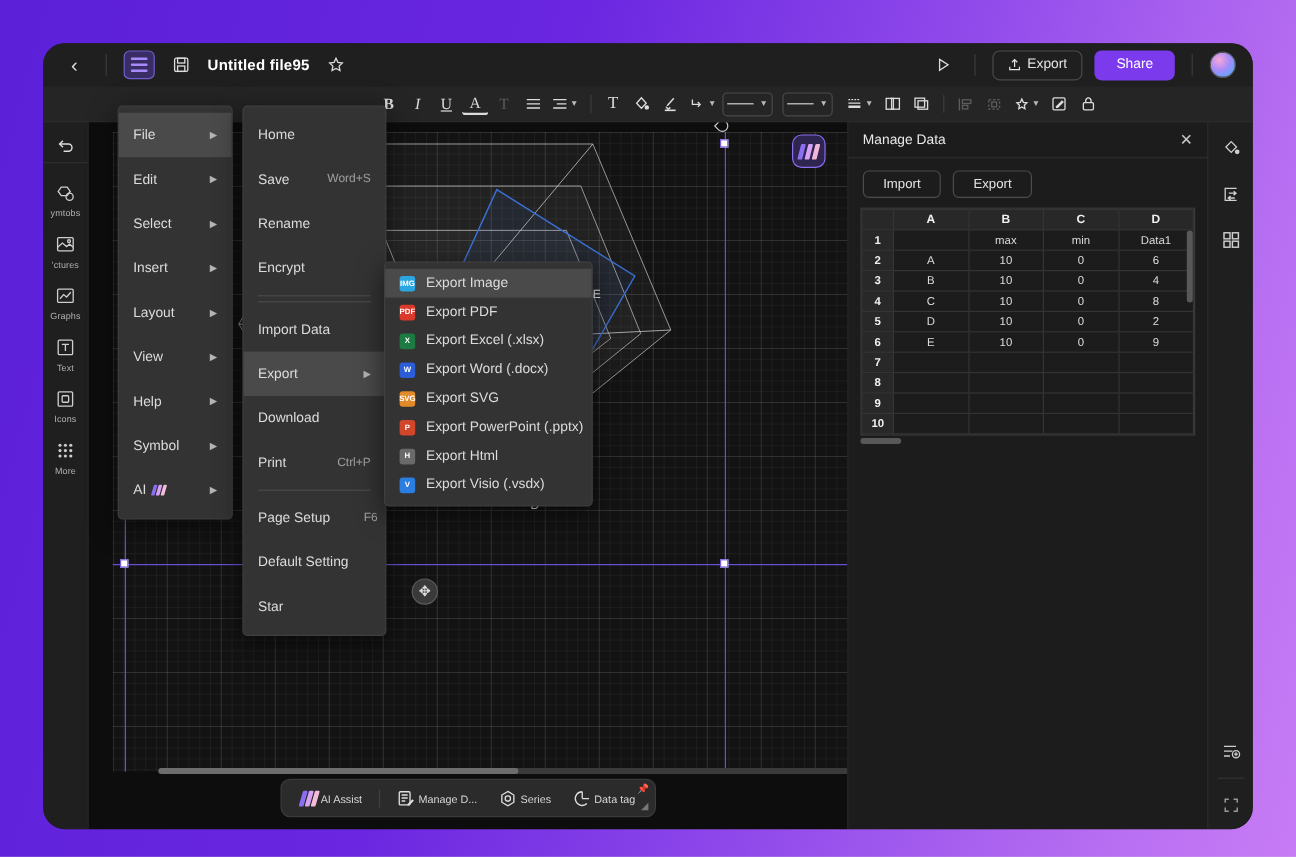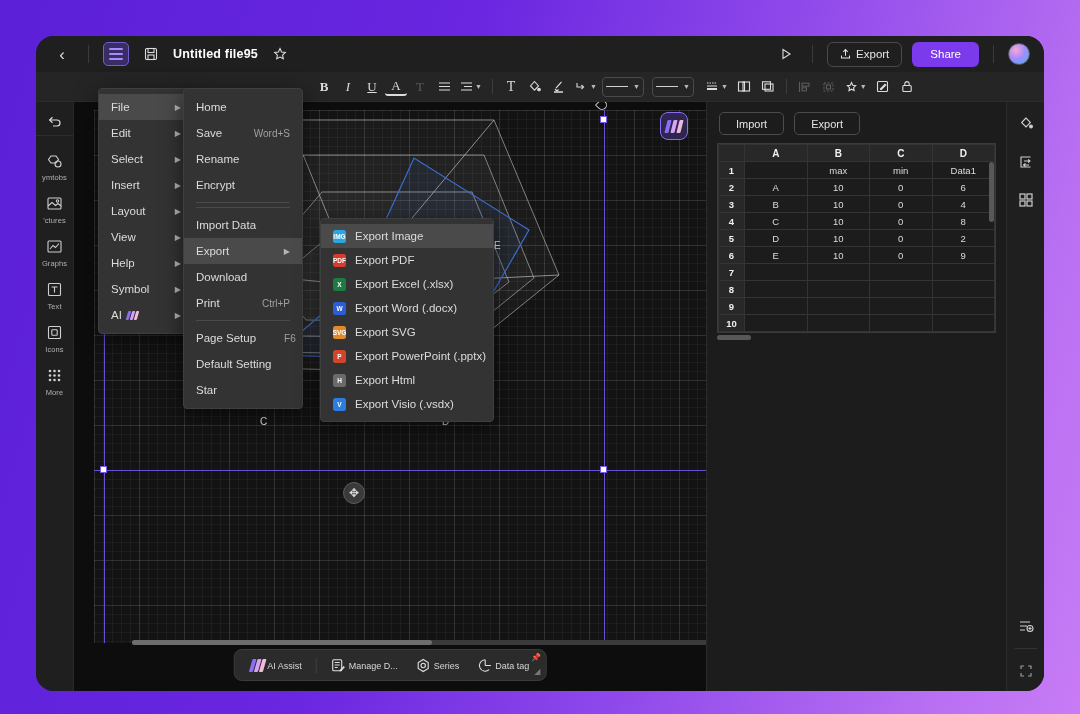--- a/index.html
+++ b/index.html
@@ -224,33 +224,33 @@
   .hbar-bottom i { display:block; width: 300px; height:5px; background:#6d6d6d; border-radius:3px; }
 
   
   .menu {
     position: absolute; background: #333333;
     border: 1px solid #3f3f3f; border-radius: 4px;
     box-shadow: 0 6px 22px rgba(0,0,0,.55);
     padding: 5px 0; z-index: 50;
   }
   .mi {
-    display: flex; align-items: center; height: 26px;
+    display: flex; align-items: center; height: 37px;
     padding: 0 12px; font-size: 11.5px; color: #dcdcdc; cursor: pointer;
     white-space: nowrap;
   }
   .mi.active { background: #4a4a4a; }
   .mi .arrow { margin-left: auto; font-size: 8px; color: #b5b5b5; padding-left: 20px;}
   .mi .short { margin-left: auto; font-size: 10px; color: #a0a0a0; padding-left: 28px;}
   .mi-sep { height: 1px; background: #4a4a4a; margin: 4px 12px; }
   .mi .ai-mark { display:inline-flex; margin-left:5px; }
   .ai-mark b { display:block; width:3px; height:9px; transform:skewX(-16deg); margin-right:1px; border-radius:1px;}
 
   #menu-root { left: 62px; top: 52px; width: 96px; }
-  #menu-file { left: 147px; top: 52px; width: 120px; }
+  #menu-file { left: 166px; top: 52px; width: 120px; }
   #menu-export { left: 284px; top: 182px; width: 174px; }
 
   .xicon {
     width: 13px; height: 13px; border-radius: 2.5px; margin-right: 9px;
     display: flex; align-items: center; justify-content: center;
     font-size: 6.5px; color: #fff; font-weight: bold; flex: 0 0 13px;
   }
   svg { display: block; }
 </style>
 </head>
@@ -568,20 +568,24 @@
                 <path d="M7.5 7.5V1.8M7.5 7.5h5.7"></path>
             </svg>
           </span>
           <span class="lab">Data tag</span>
         </div>
         <span class="grip">◢</span>
       </div>
     </div>
 
     <div class="rpanel">
+      <div class="rp-head">
+        <span class="rp-title">Manage Data</span>
+        <span class="rp-close">✕</span>
+      </div>
       <div class="rp-actions">
         <button class="rp-btn">Import</button>
         <button class="rp-btn">Export</button>
       </div>
       <div class="sheet-wrap">
         <table class="sheet" id="sheet-table">
             <tbody>
               <tr>
                 <th class="corner"></th>
                 <th>A</th>

